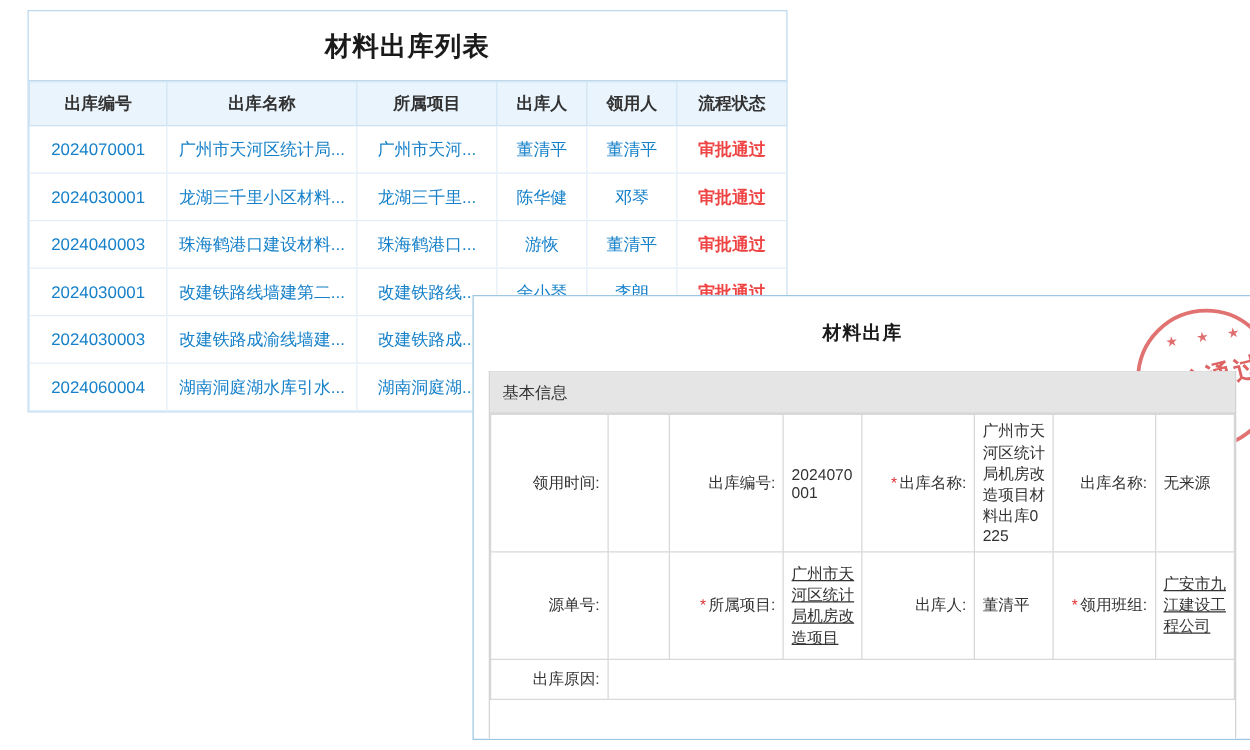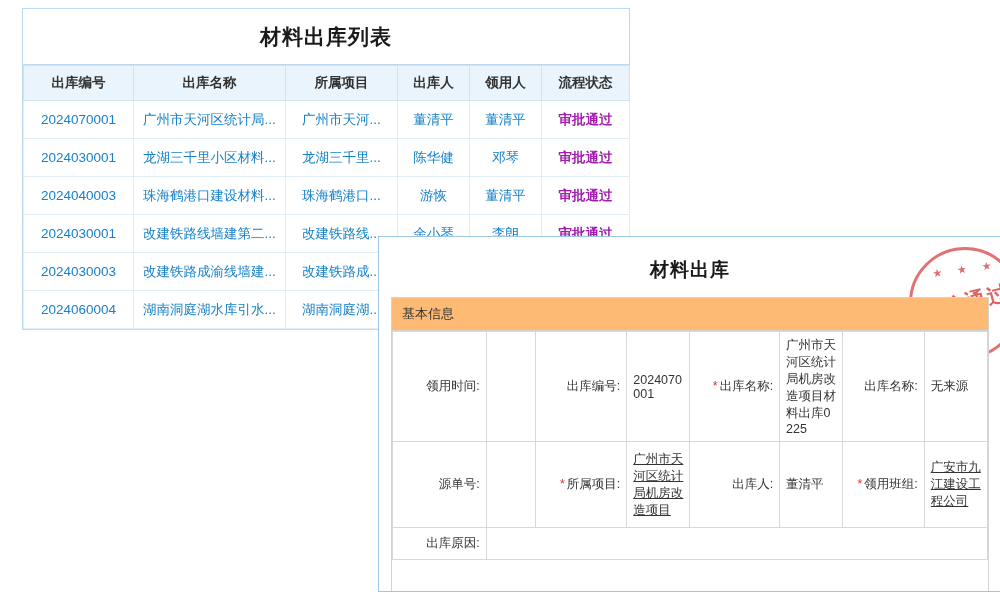--- a/index.html
+++ b/index.html
@@ -59,21 +59,21 @@
     text-align: center;
     font-size: 13.5px;
     color: #1681c9;
     white-space: nowrap;
     overflow: hidden;
     text-overflow: ellipsis;
     padding: 0 4px;
     box-sizing: border-box;
   }
   table.list-table td.status {
-    color: #a21caf;
+    color: #ef4444;
     font-weight: bold;
   }
   .col-1 { width: 110px; }
   .col-2 { width: 152px; }
   .col-3 { width: 112px; }
   .col-4 { width: 72px; }
   .col-5 { width: 72px; }
   .col-6 { width: 88px; }
 
   
@@ -83,39 +83,39 @@
     top: 236px;
     width: 624px;
     height: 356px;
     background: #ffffff;
     border: 1px solid #9ec7e4;
     box-sizing: border-box;
     overflow: hidden;
   }
   .detail-title {
     text-align: center;
-    font-size: 19px;
+    font-size: 15px;
     font-weight: bold;
     color: #1a1a1a;
     padding: 20px 0 16px 0;
     letter-spacing: 1px;
   }
   .section-box {
     position: absolute;
     left: 12px;
     top: 60px;
     right: 12px;
     bottom: 0px;
     border: 1px solid #d3d3d3;
     border-bottom: none;
     box-sizing: border-box;
     background: #ffffff;
   }
   .section-header {
-    background: #fdba74;
+    background: #e5e5e5;
     border-bottom: 1px solid #d3d3d3;
     font-size: 13px;
     color: #333333;
     padding: 7px 10px;
     font-weight: normal;
   }
   table.form-table {
     border-collapse: collapse;
     width: 100%;
     table-layout: fixed;

